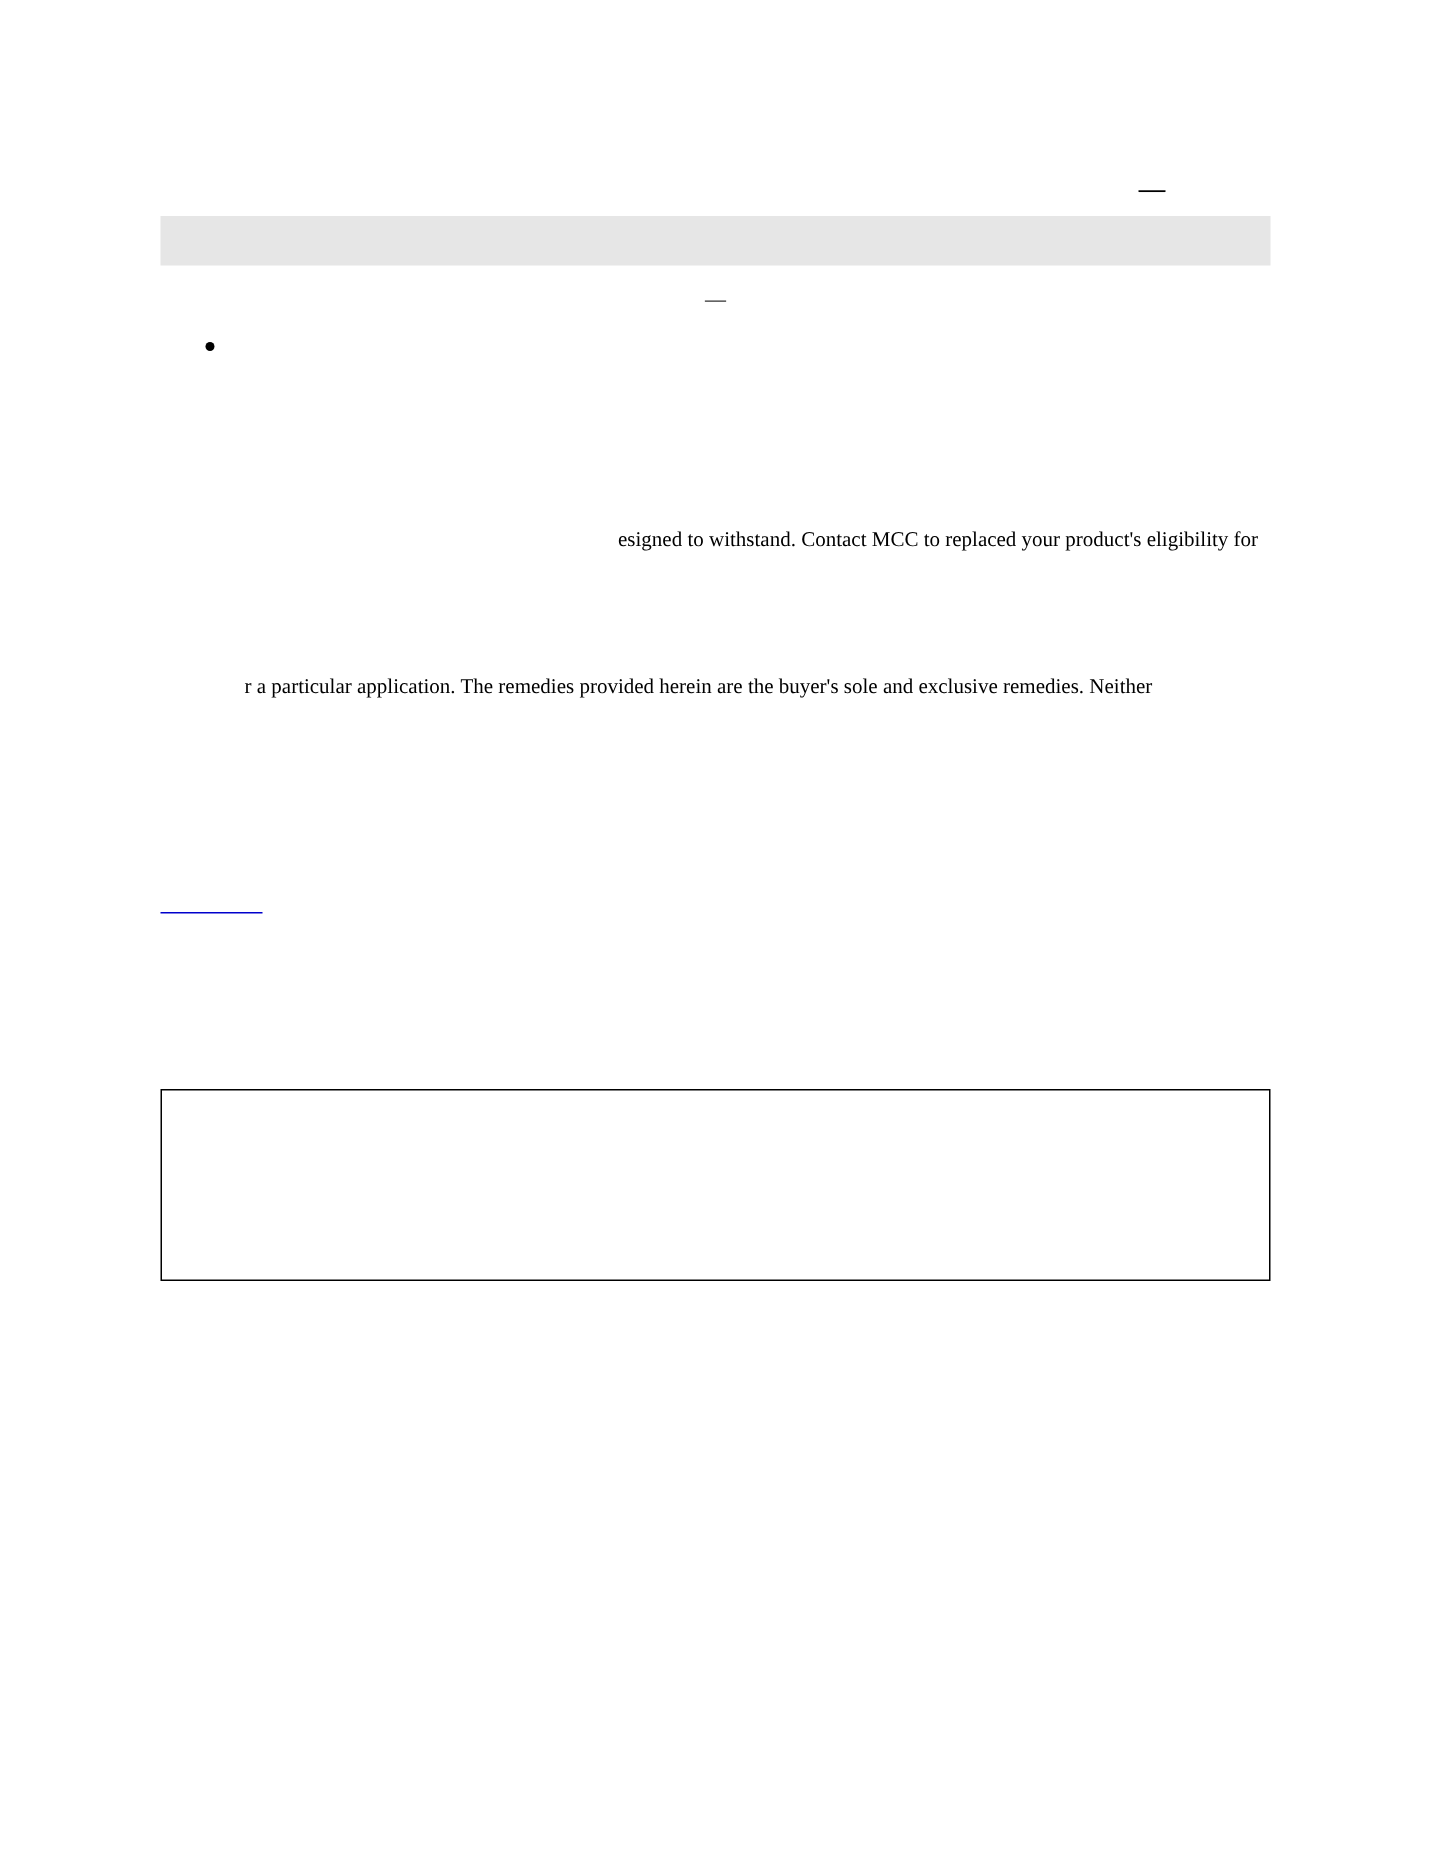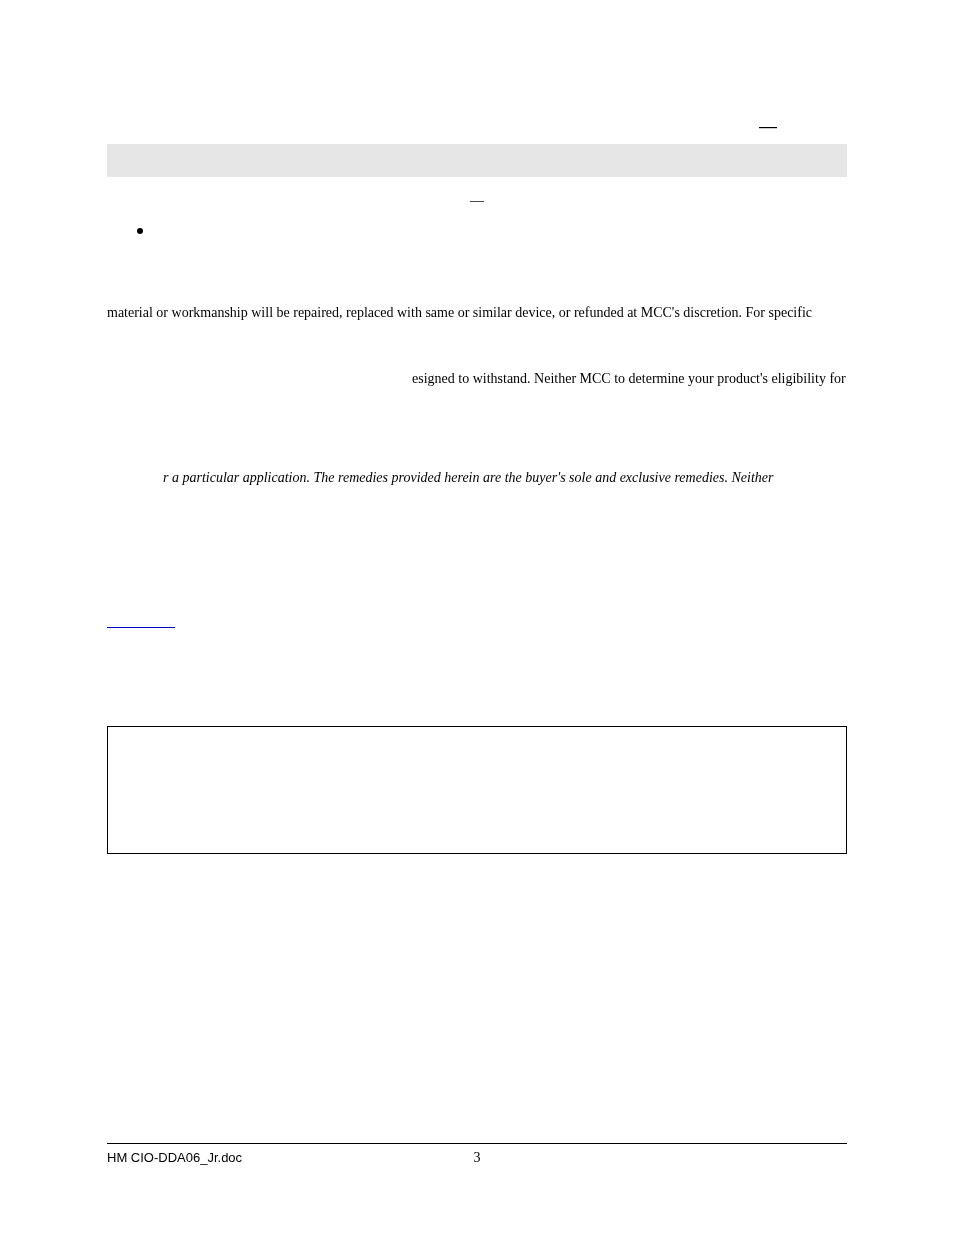--- a/index.html
+++ b/index.html
@@ -59,21 +59,20 @@
     margin-right: 12px;
     flex-shrink: 0;
   }
   .spacer-1 { height: 70px; }
   .p2 { margin: 0; }
   .spacer-2 { height: 48px; }
   .p3 { margin: 0; padding-left: 305px; text-indent: 0; }
   .spacer-3 { height: 80px; }
   .p4 {
     margin: 0;
-    font-style: italic;
     padding-left: 56px;
   }
   .spacer-4 { height: 128px; }
   .blue-underline {
     display: inline-block;
     border-bottom: 1px solid #0000cc;
     width: 68px;
     height: 1px;
   }
   .box {
@@ -123,36 +122,27 @@
 
   <div class="content">
     <div class="center-dash">—</div>
 
     <div class="bullet-row">
       <div class="bullet"></div>
       <span></span>
     </div>
 
     <div class="spacer-1"></div>
-    <p class="p2">material or workmanship will be repaired, replaced with same or similar device, or refunded at MCC's discretion. For specific</p>
 
     <div class="spacer-2"></div>
-    <p class="p3">esigned to withstand. Neither MCC to determine your product's eligibility for</p>
+    <p class="p3">esigned to withstand. Contact MCC to replaced your product's eligibility for</p>
 
     <div class="spacer-3"></div>
     <p class="p4">r a particular application. The remedies provided herein are the buyer's sole and exclusive remedies. Neither</p>
 
     <div class="spacer-4"></div>
     <span class="blue-underline"></span>
   </div>
 
   <div class="box"></div>
 
-  <div class="footer">
-    <hr class="footer-rule">
-    <div class="footer-row">
-      <span class="footer-left">HM CIO-DDA06_Jr.doc</span>
-      <span class="footer-center">3</span>
-      <span>&nbsp;</span>
-    </div>
-  </div>
 
 </div>
 
 </body></html>

